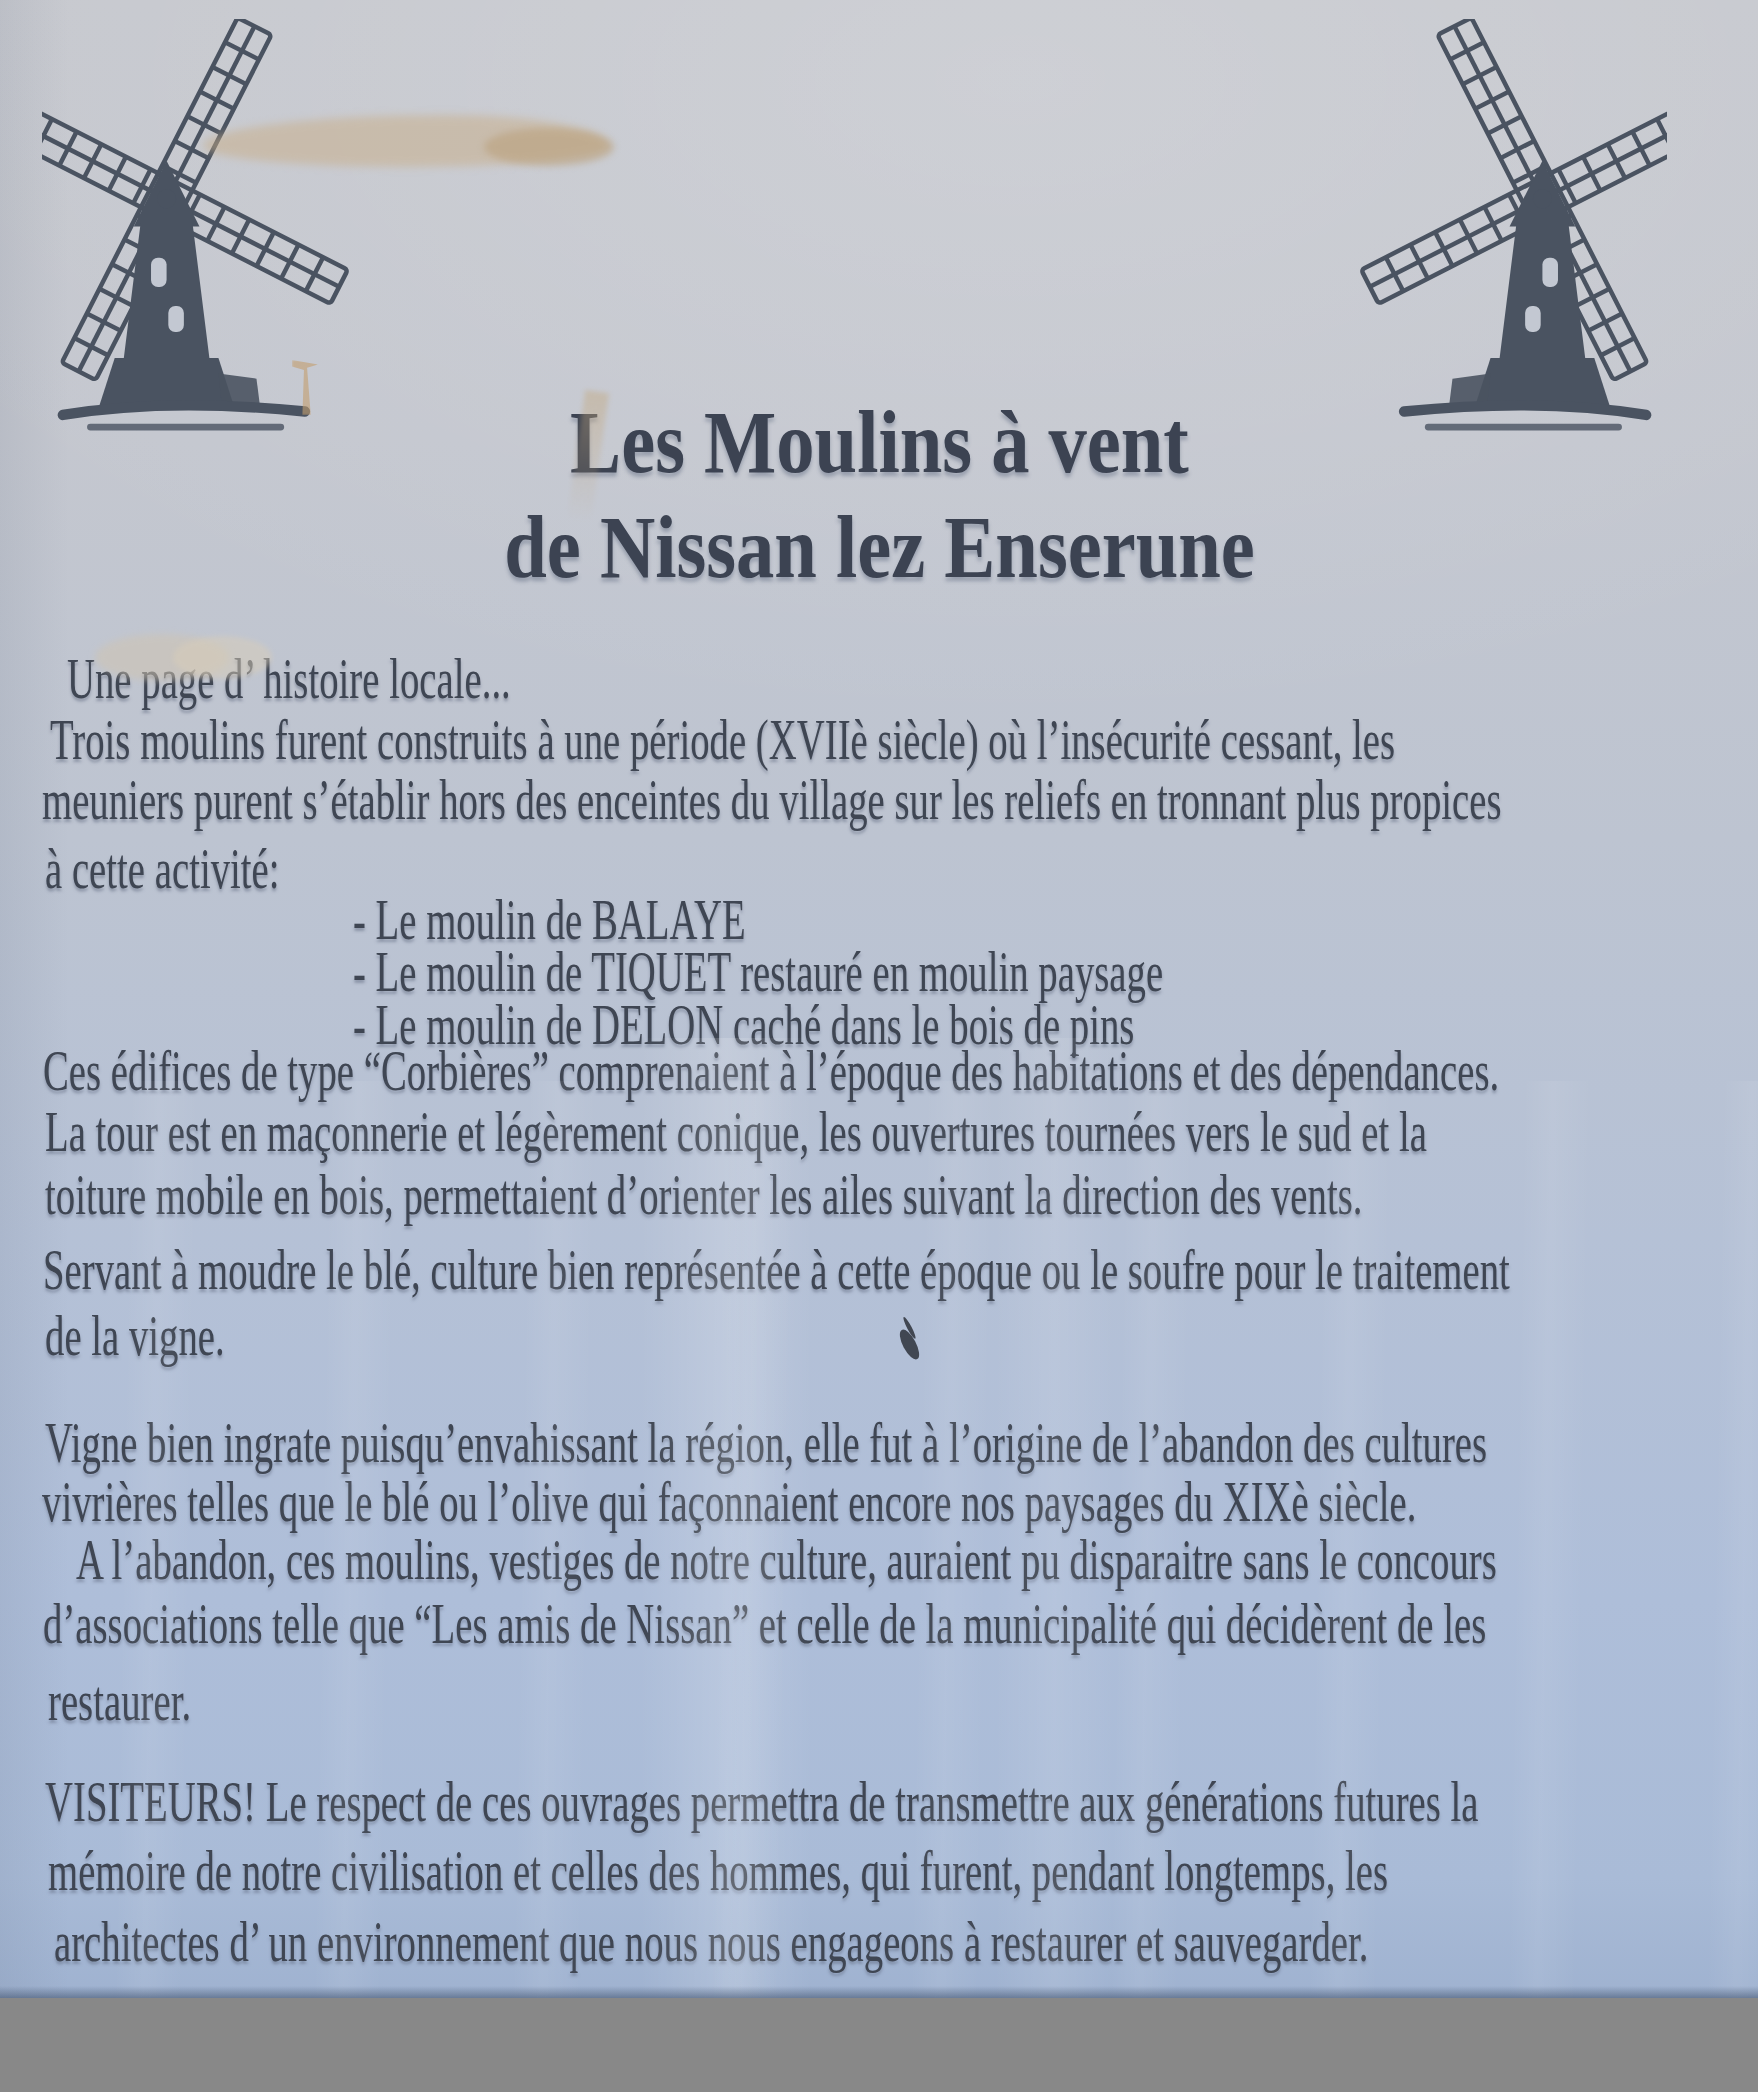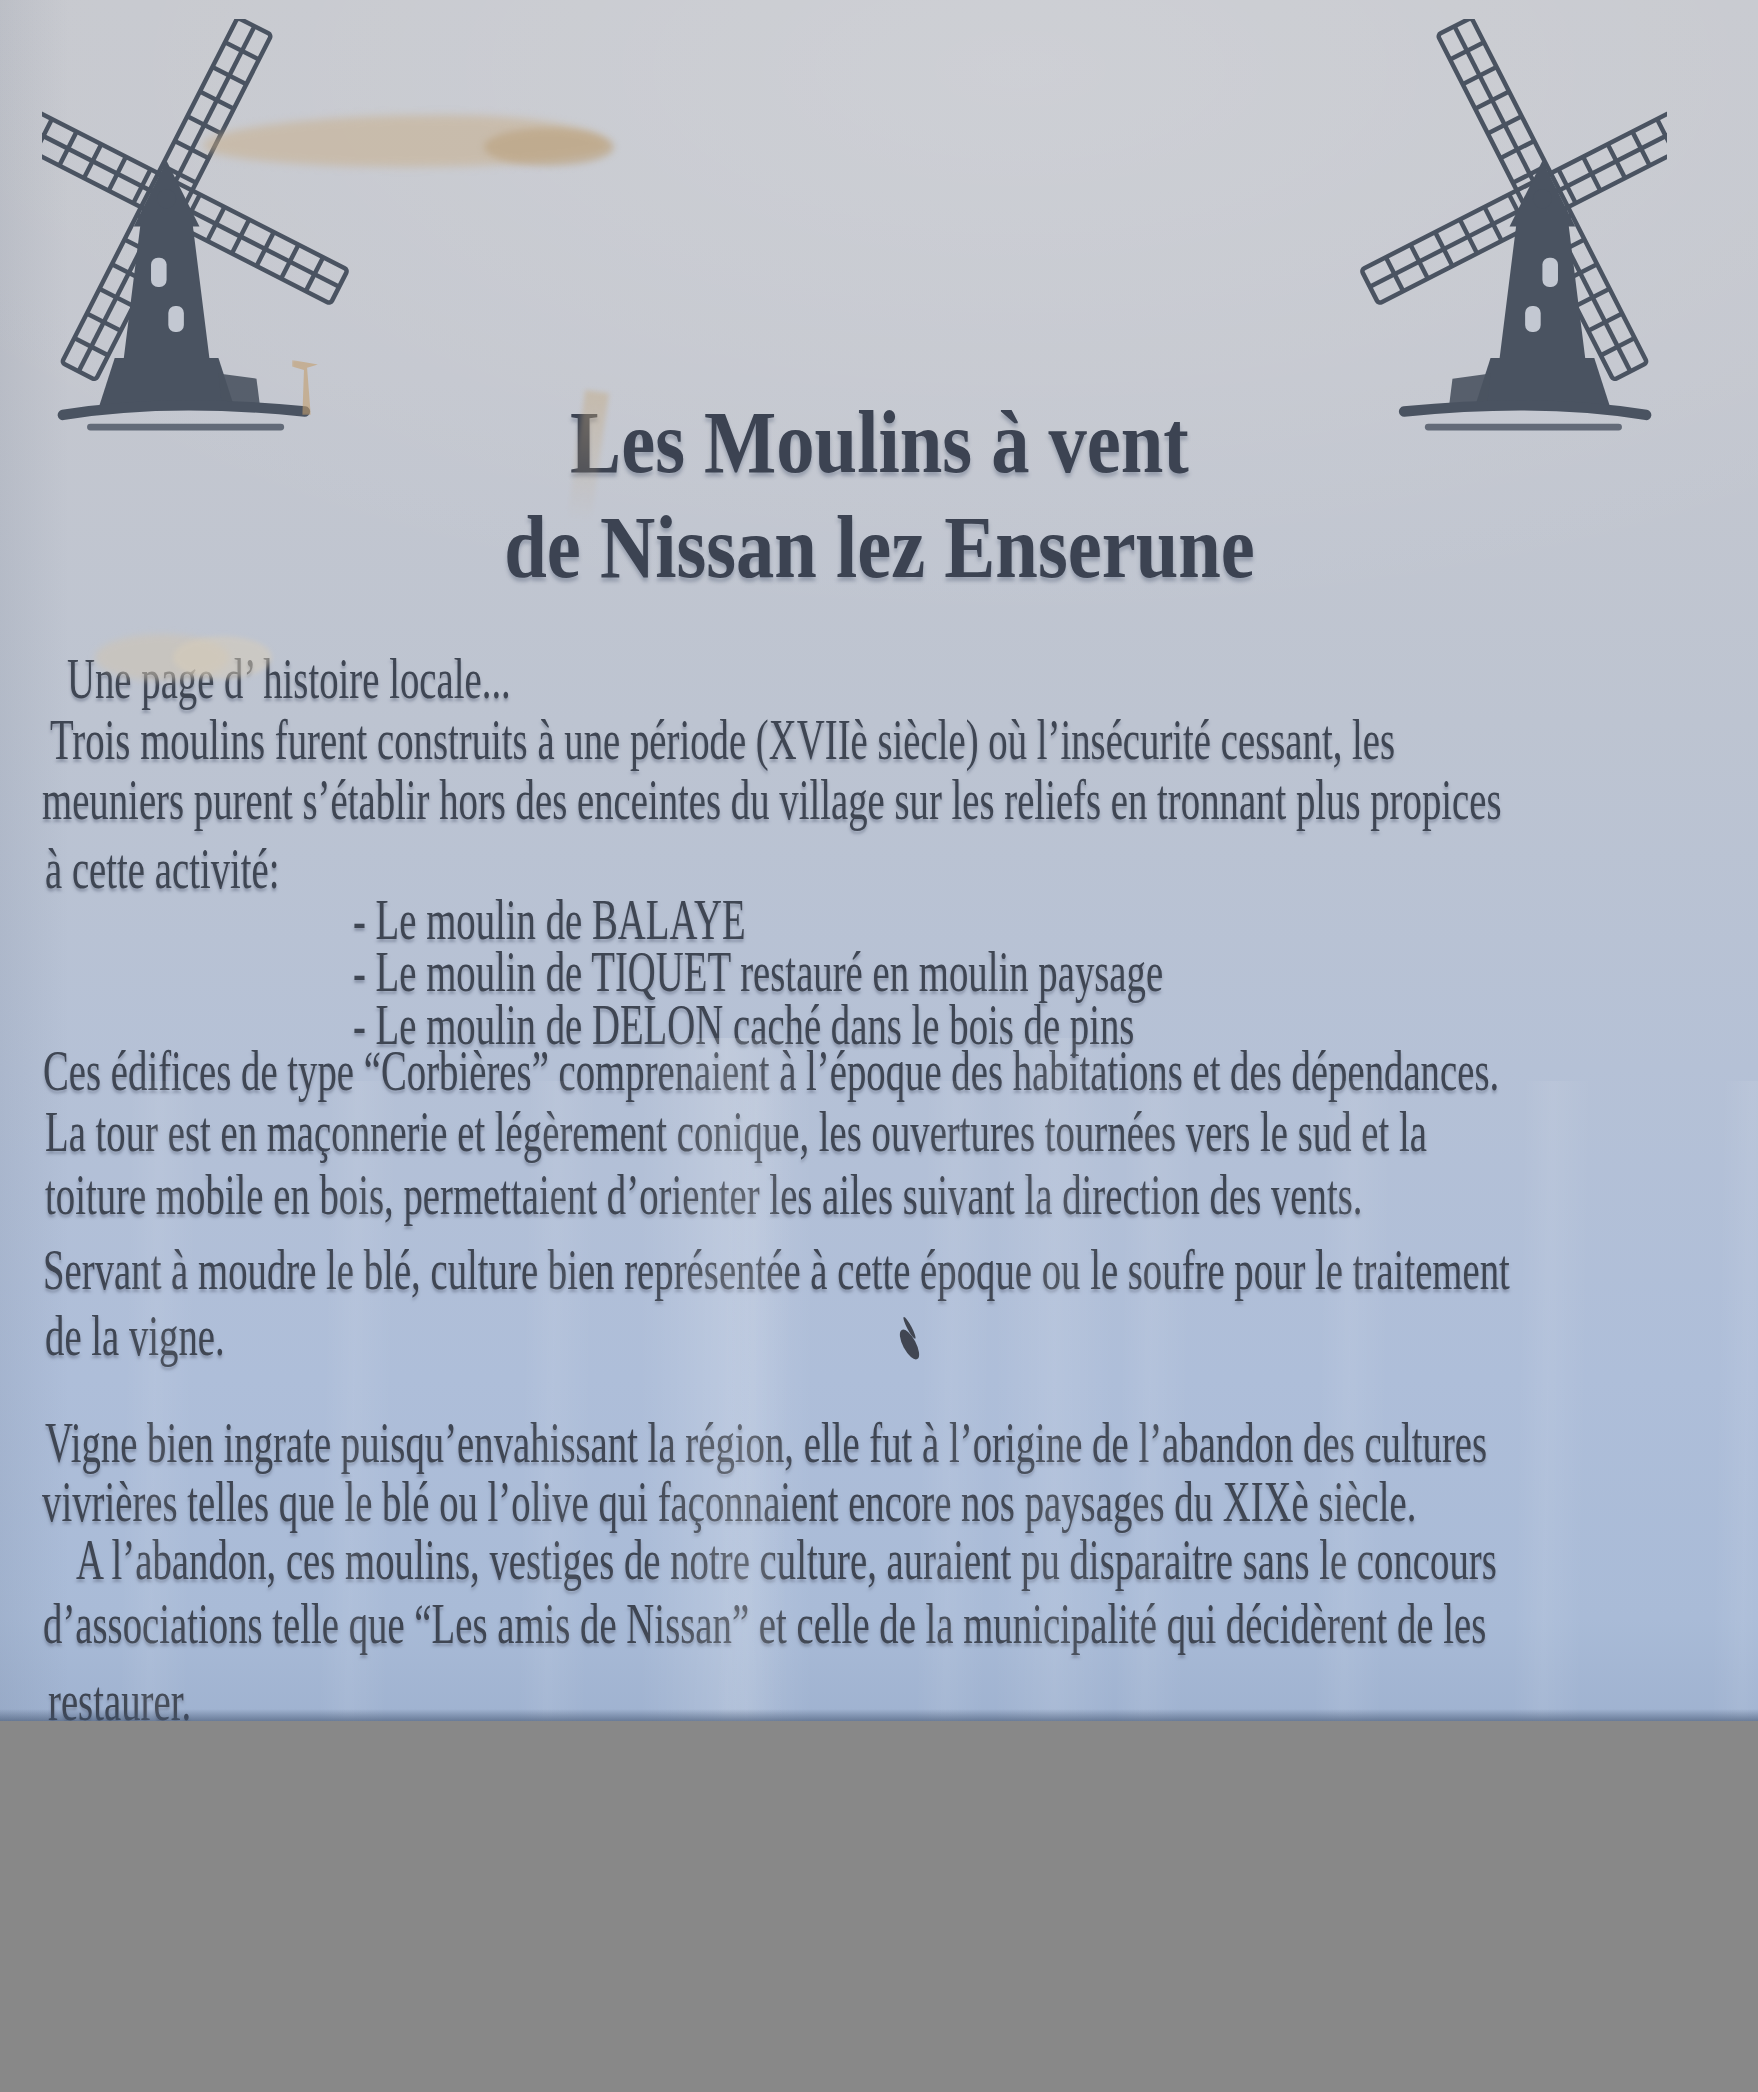--- a/index.html
+++ b/index.html
@@ -1,18 +1,18 @@
 <!DOCTYPE html>
 <html style="--ink: #3f4653; --title-ink: #3c4352; --illustration-ink: #4a5361; --panel-top: #c6c8ce; --panel-bottom: #a9bbd7; --stain: #c8ad87;font-size:14px"><head>
 <meta charset="utf-8">
 <style>
   html,body{margin:0;padding:0;background:#888;}
   .page{
     position:relative;
-    width:1759px;height:1721px;
+    width:1759px;height:1998px;
     overflow:hidden;
     font-family:"Liberation Serif", serif;
     background:
       radial-gradient(130% 60% at 58% 4%, rgba(255,255,255,0.14), rgba(255,255,255,0) 55%),
       linear-gradient(90deg, rgba(82,94,116,0.10), rgba(82,94,116,0) 69px),
       linear-gradient(180deg, #c6c8ce 0%, #c4c7cf 22%, #bdc4d1 42%, #b5c1d6 62%, #aebed9 80%, #a9bbd7 94%, #9fb2d0 100%);
   }
   
   .streaks{
     position:absolute;left:0;right:0;top:1081px;bottom:0;

